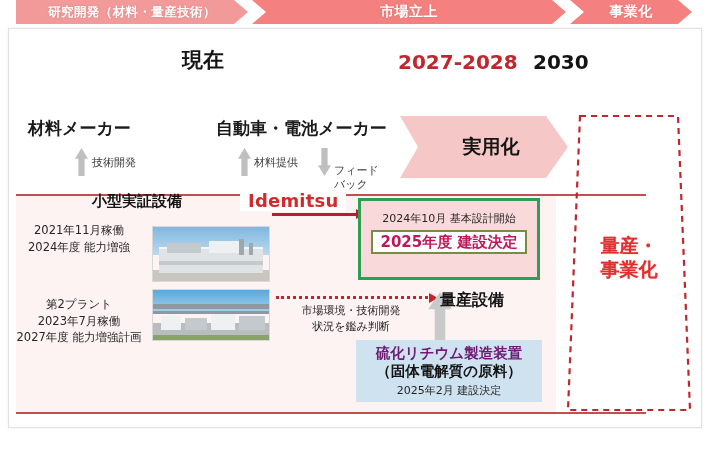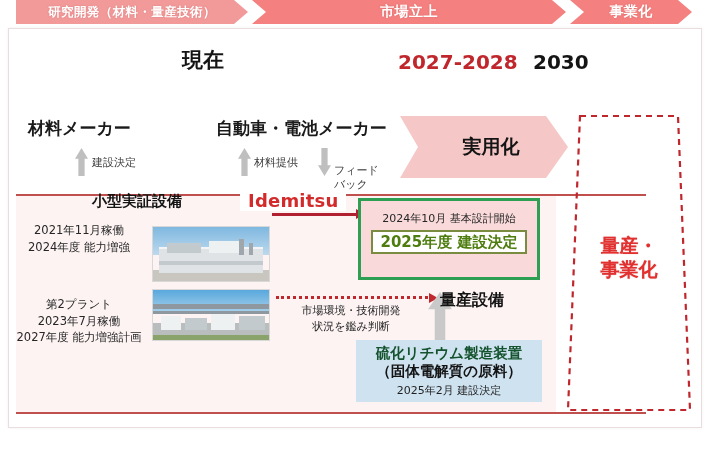--- a/index.html
+++ b/index.html
@@ -188,21 +188,21 @@
     font-size: 16px; font-weight: bold; color: #141414;
     white-space: nowrap; line-height: 1.1;
   }
   #pilot-sub {
     font-size: 11px; color: #262626; margin-top: 4px; white-space: nowrap;
   }
   #pilot-decision {
     margin-top: 4px;
     border: 2px solid #7a8c3f;
     background: #ffffff;
-    font-size: 15px; font-weight: bold; color: #4d7c0f;
+    font-size: 15px; font-weight: bold; color: #be185d;
     padding: 1px 8px; white-space: nowrap; line-height: 1.2;
   }
 
   
   #dotted-arrow {
     position: absolute; left: 276px; top: 296px;
     width: 152px; height: 0;
     border-top: 3px dotted #c0272d;
   }
   #dotted-arrow::after {
@@ -233,21 +233,21 @@
 
   
   #sulfide-box {
     position: absolute; left: 356px; top: 340px;
     width: 186px; height: 62px;
     background: #cfe2f0;
     display: flex; flex-direction: column; align-items: center;
     justify-content: center;
   }
   #sulfide-l1 {
-    font-size: 14.5px; font-weight: bold; color: #14532d;
+    font-size: 14.5px; font-weight: bold; color: #701a75;
     white-space: nowrap; line-height: 1.25;
   }
   #sulfide-l2 {
     font-size: 14.5px; font-weight: bold; color: #141414;
     white-space: nowrap; line-height: 1.25;
   }
   #sulfide-sub {
     font-size: 11px; color: #1f1f1f; margin-top: 3px; white-space: nowrap;
   }
 
@@ -279,21 +279,21 @@
   <div class="chev" id="phase-market">市場立上</div>
   <div class="chev" id="phase-biz">事業化</div>
 
   <div class="stake" id="stake-material">材料メーカー</div>
   <div class="stake" id="stake-auto">自動車・電池メーカー</div>
 
   <div class="uparrow" id="arrow-codev"></div>
   <div class="uparrow" id="arrow-supply"></div>
   <div class="downarrow" id="arrow-fb"></div>
 
-  <div class="smalllab" id="lab-codev">建設決定</div>
+  <div class="smalllab" id="lab-codev">技術開発</div>
   <div class="smalllab" id="lab-supply">材料提供</div>
   <div class="smalllab" id="lab-fb">フィードバック</div>
 
   <div id="jitsuyouka">
     <span id="jitsuyouka-label">実用化</span>
   </div>
 
   <div id="bandzone"></div>
   <div id="band-top"></div>
   <div id="band-bottom"></div>

